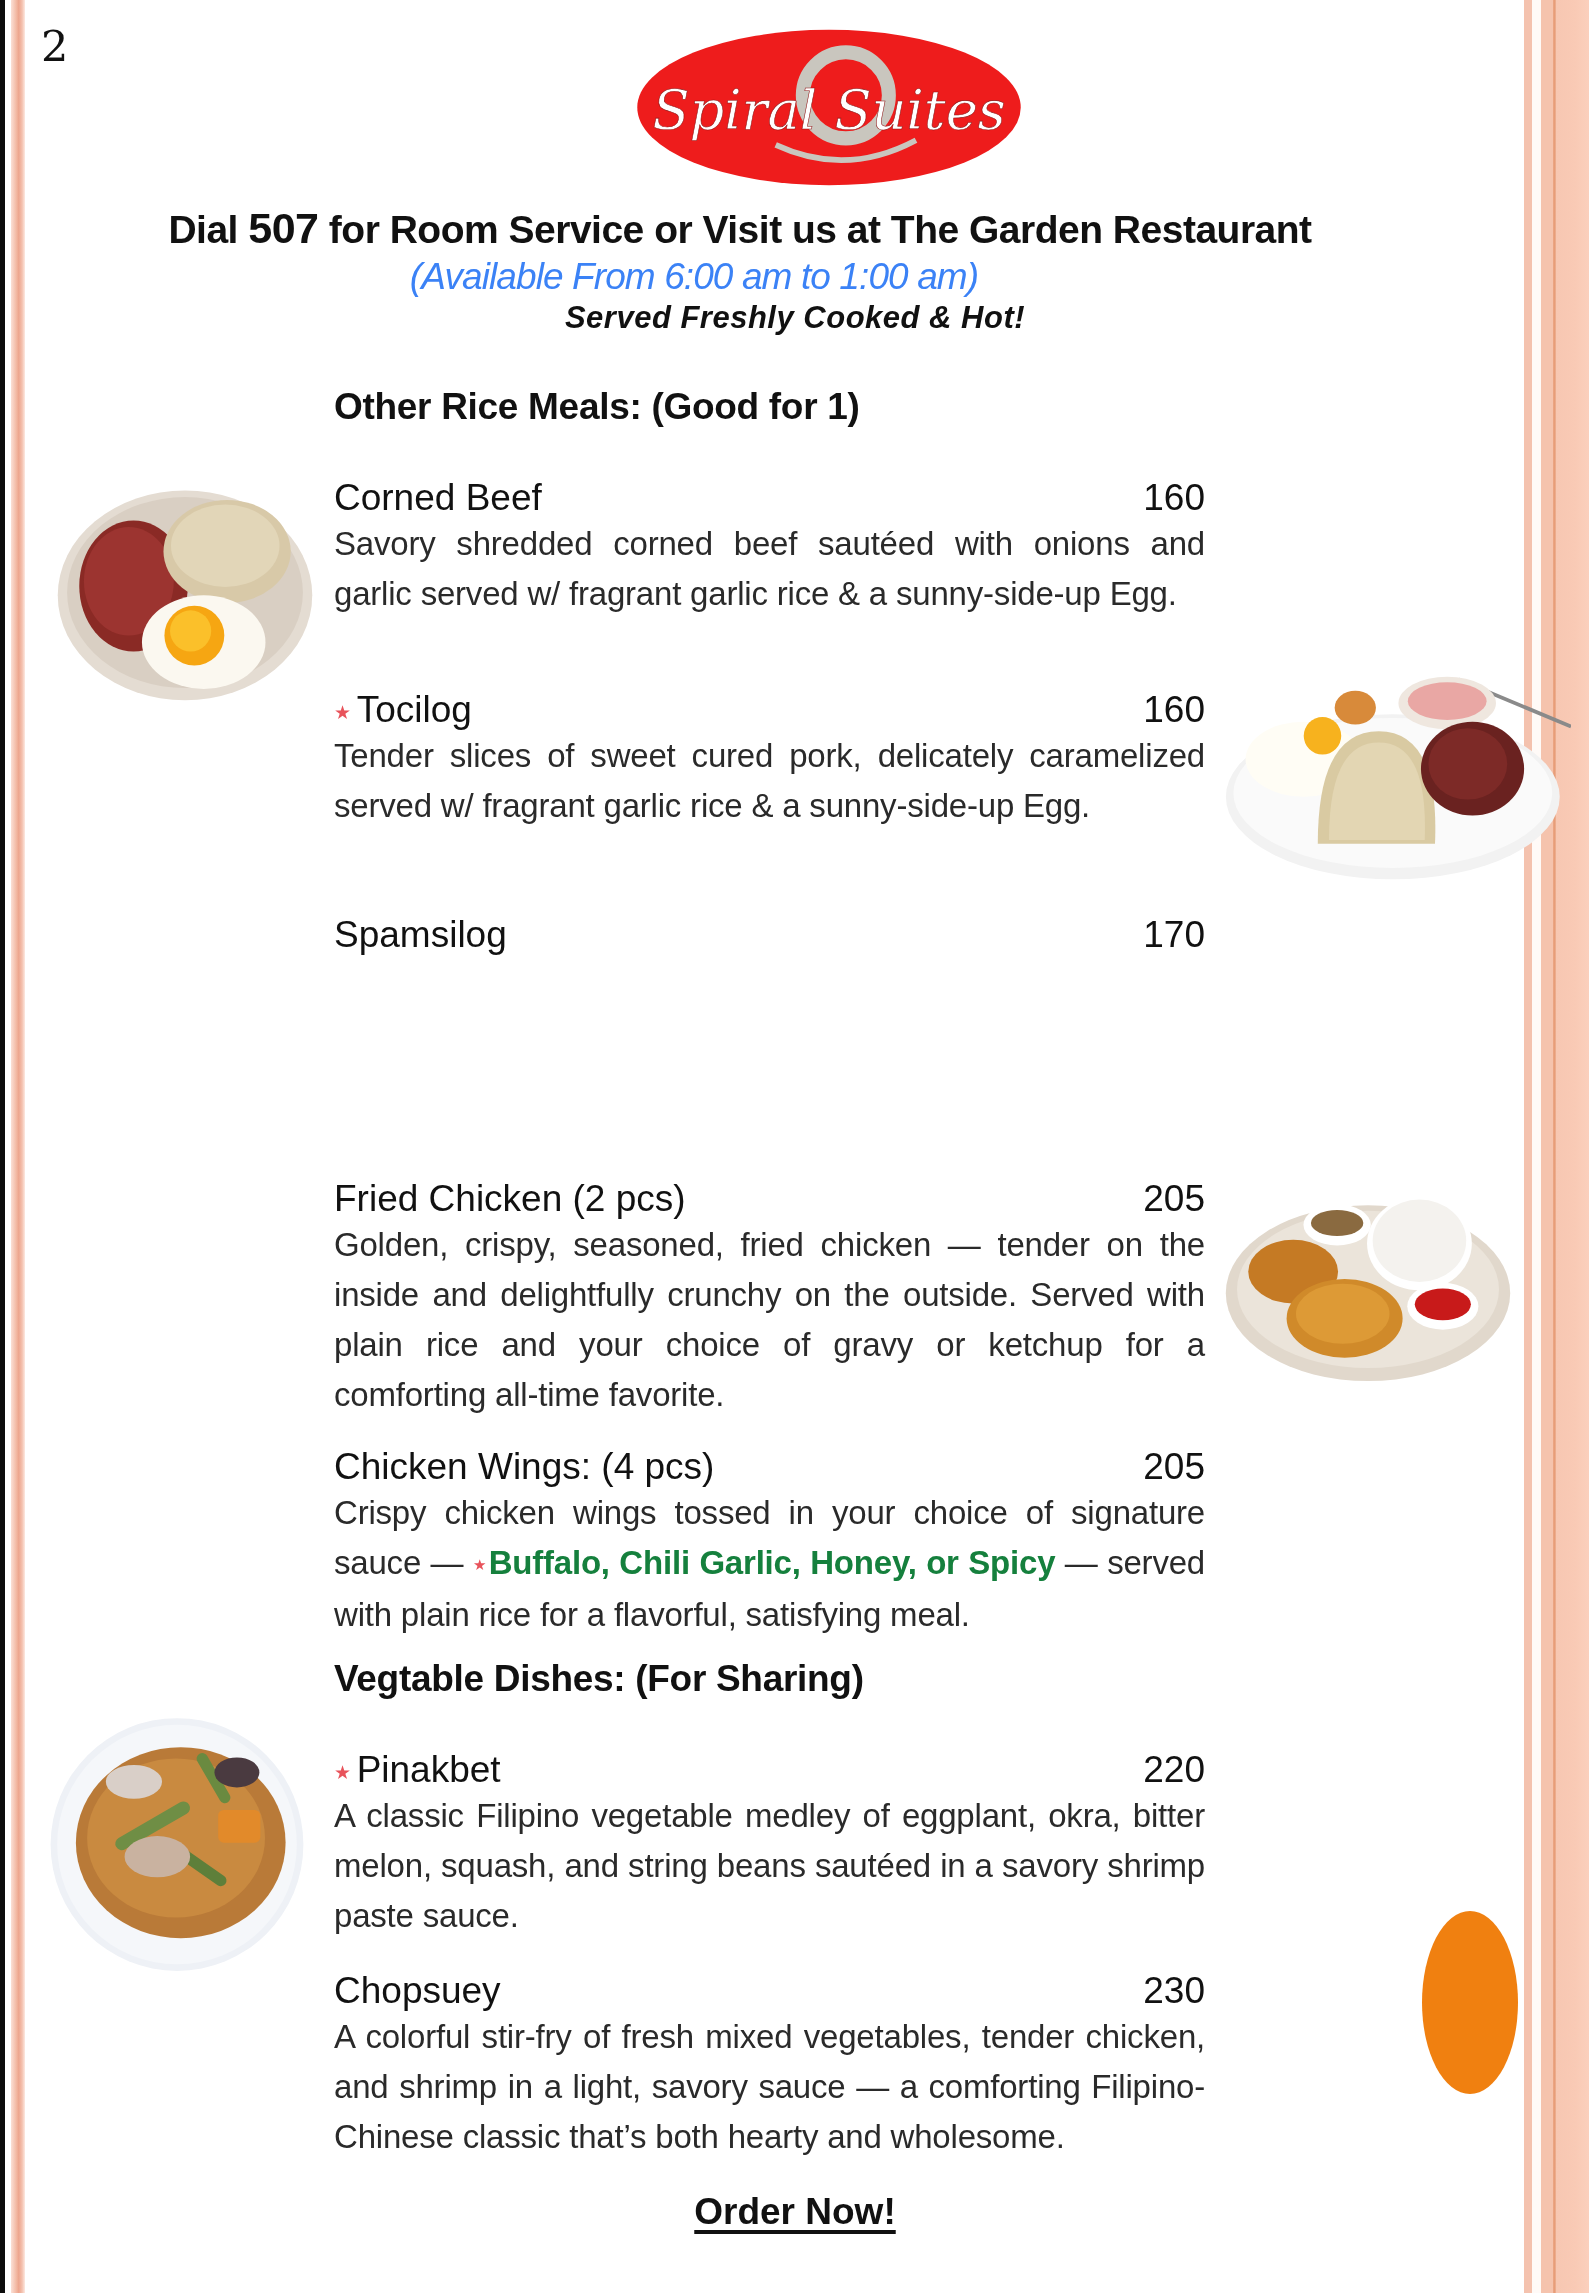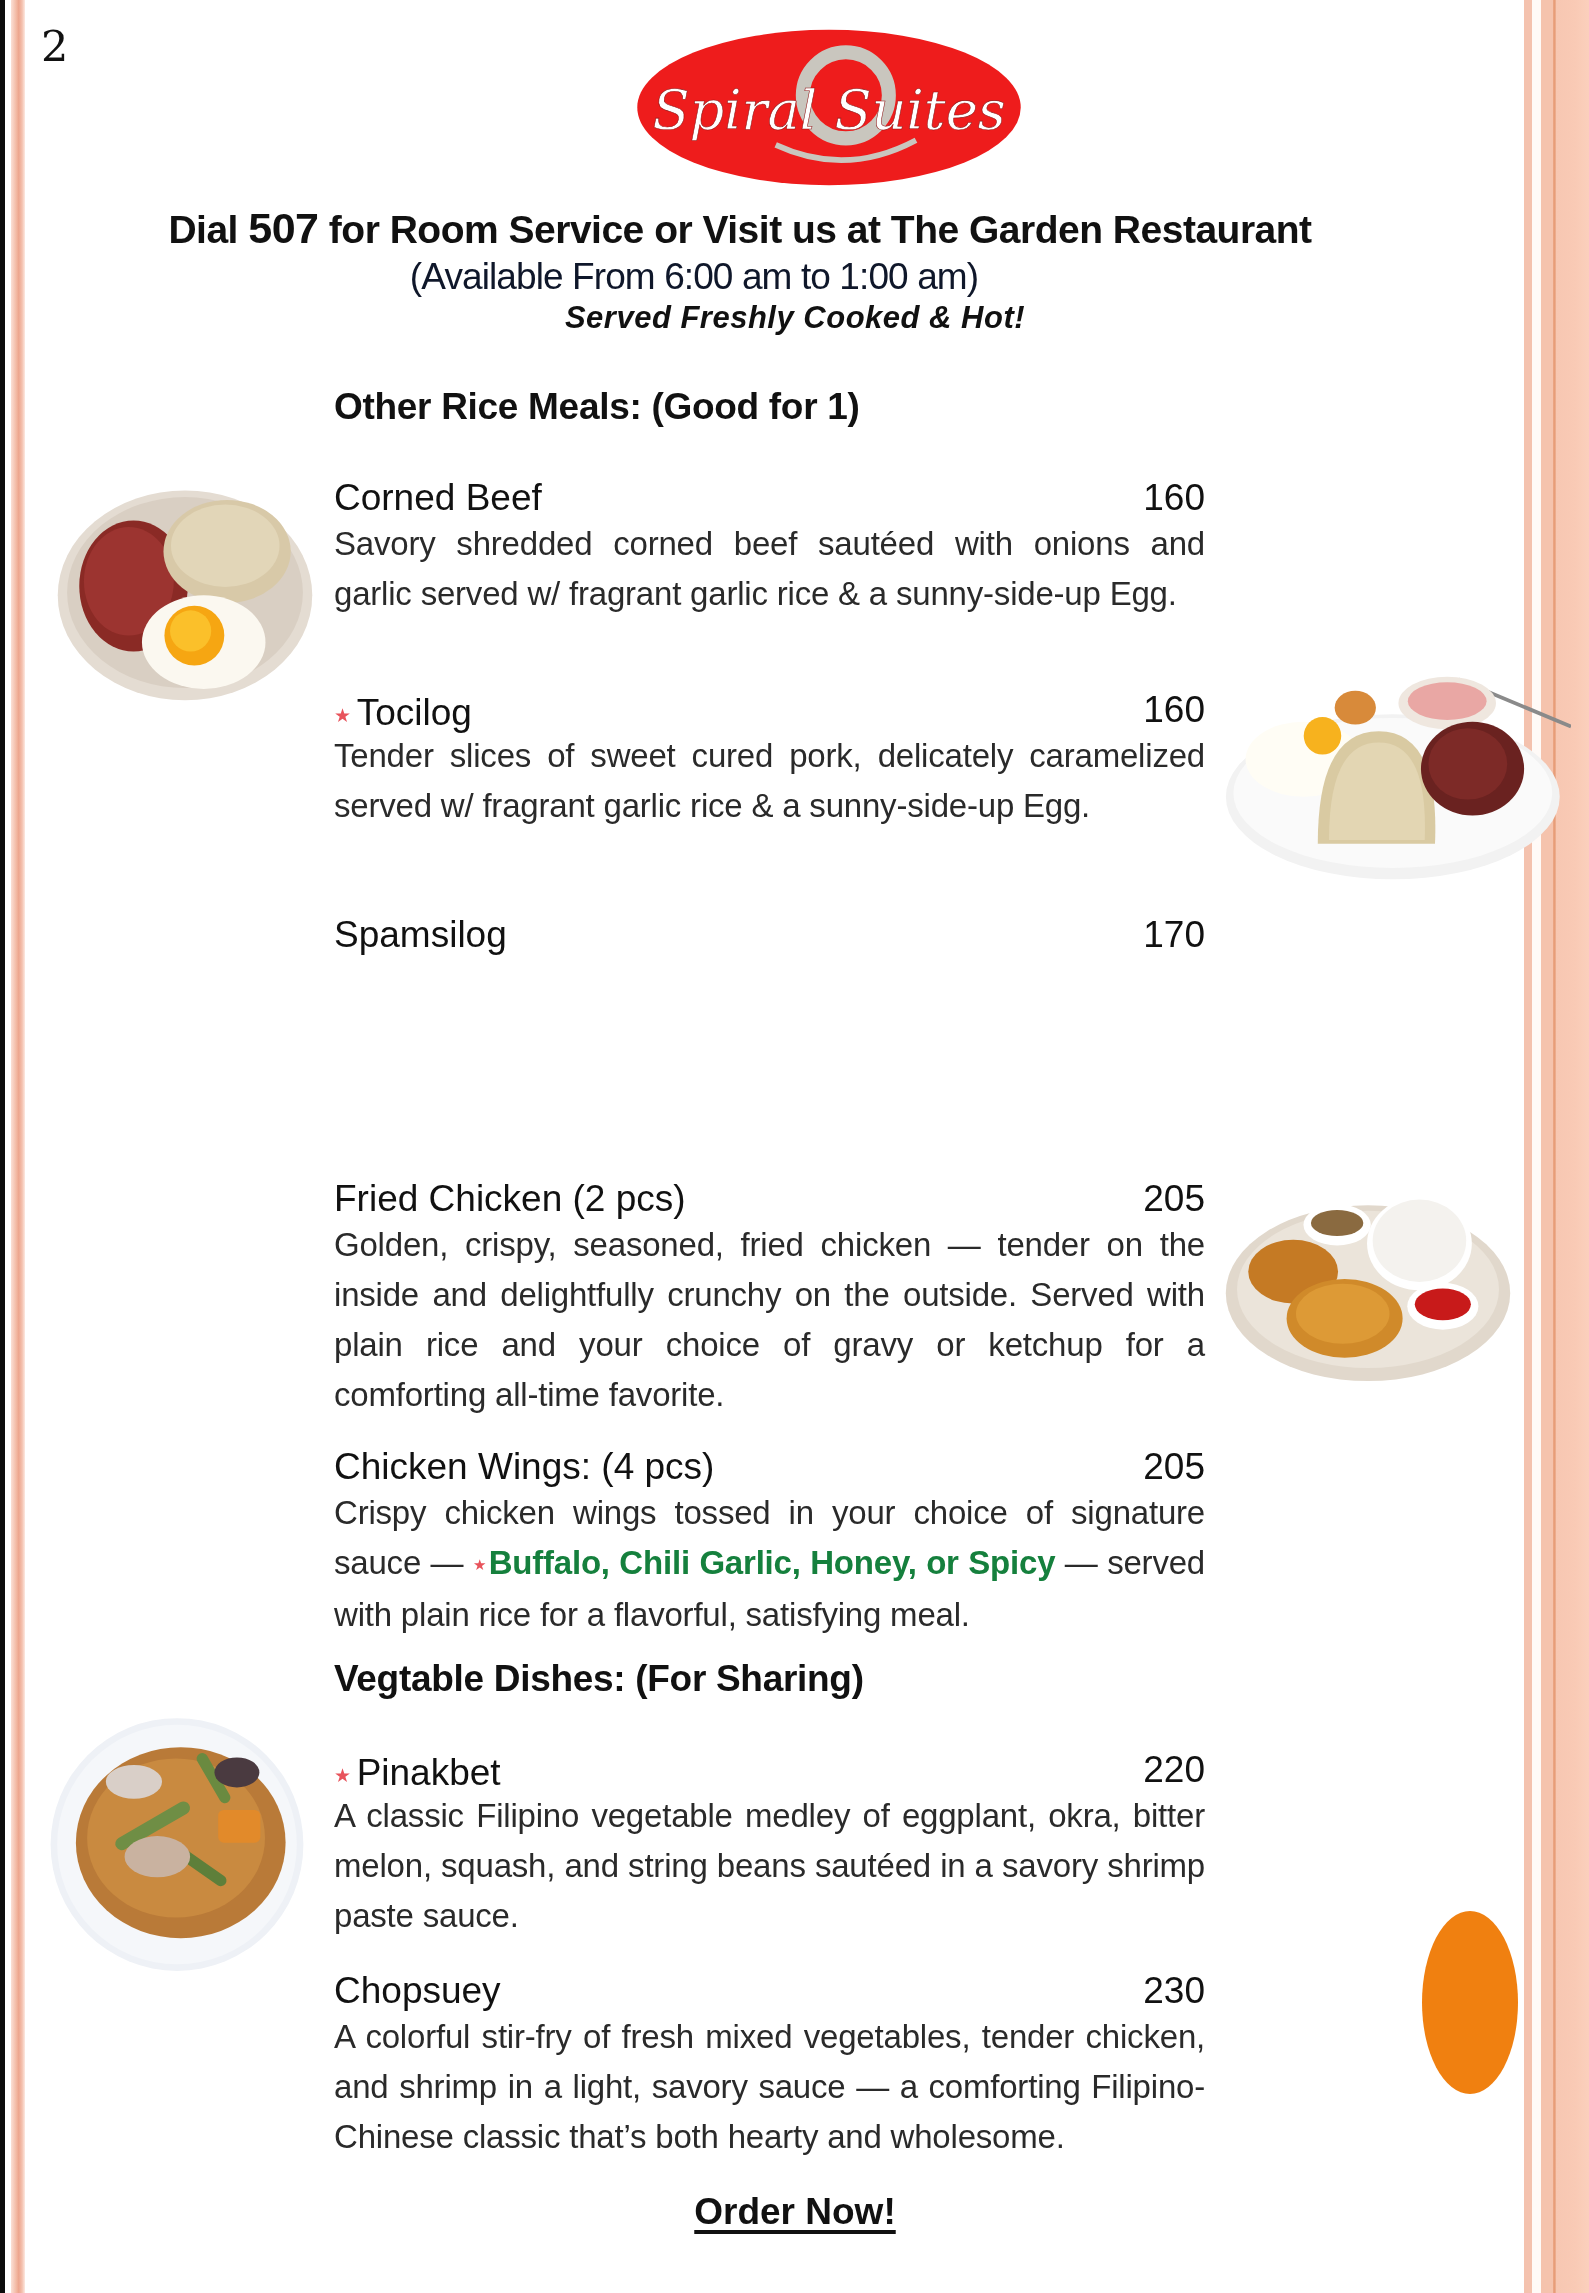--- a/index.html
+++ b/index.html
@@ -16,27 +16,27 @@
   .right-band { left:1541px; top:0; width:49px; height:2294px;
     background:linear-gradient(90deg,#f5c3ad 0%,#f5c3ad 24%,#e79a74 26%,#e8a07c 29%,#f7c7b2 31%,#f9cab5 70%,#fbd0bd 100%); }
 
   .page-num { left:41px; top:20.6px; font-family:"DejaVu Serif","Liberation Serif", serif; font-size:43px; color:#111; }
 
   
   .logo { left:635px; top:28px; width:388px; height:159px; }
 
   .hdr1 { left:0; width:1480px; top:204px; text-align:center; font-weight:bold; font-size:39px; letter-spacing:-0.5px; }
   .hdr1 .num { font-size:43px; }
-  .hdr2 { left:0; width:1388px; top:256px; text-align:center; font-size:37px; letter-spacing:-0.9px; color:#0f172a; }
+  .hdr2 { left:0; width:1388px; top:256px; text-align:center; font-style:italic; font-size:37px; letter-spacing:-0.9px; color:#3b82f6; }
   .hdr3 { left:0; width:1590px; top:300px; text-align:center; font-style:italic; font-weight:bold; font-size:31px; letter-spacing:0.5px; }
 
   .section-title { left:334px; font-weight:bold; font-size:37px; letter-spacing:-0.3px; }
 
   .item { position:absolute; left:334px; width:871px; }
-  .item-head { display:flex; justify-content:space-between; align-items:flex-start; font-size:37px; height:43px; line-height:43px; color:#111; }
+  .item-head { display:flex; justify-content:space-between; align-items:center; font-size:37px; height:43px; line-height:43px; color:#111; }
   .item-name { display:flex; align-items:center; }
   .star { color:#e8535b; font-size:19px; margin-right:5.6px; margin-top:5.6px; }
   .item-desc { font-size:33px; line-height:50px; text-align:justify; color:#2a2a2a; letter-spacing:-0.2px; }
   .item-desc .bold { font-weight:bold; color:#15803d; }
   .inline-star { color:#e8535b; font-size:15px; vertical-align:middle; margin-right:1.9px; }
 
   .order { left:0; width:1590px; top:2191px; text-align:center; }
   .order span { font-weight:bold; font-size:37px; text-decoration:underline; text-decoration-thickness:3.7px; text-underline-offset:5.6px; }
 
   .orange-oval { left:1422px; top:1911px; width:96px; height:183px; border-radius:50%; background:#f08010; }

